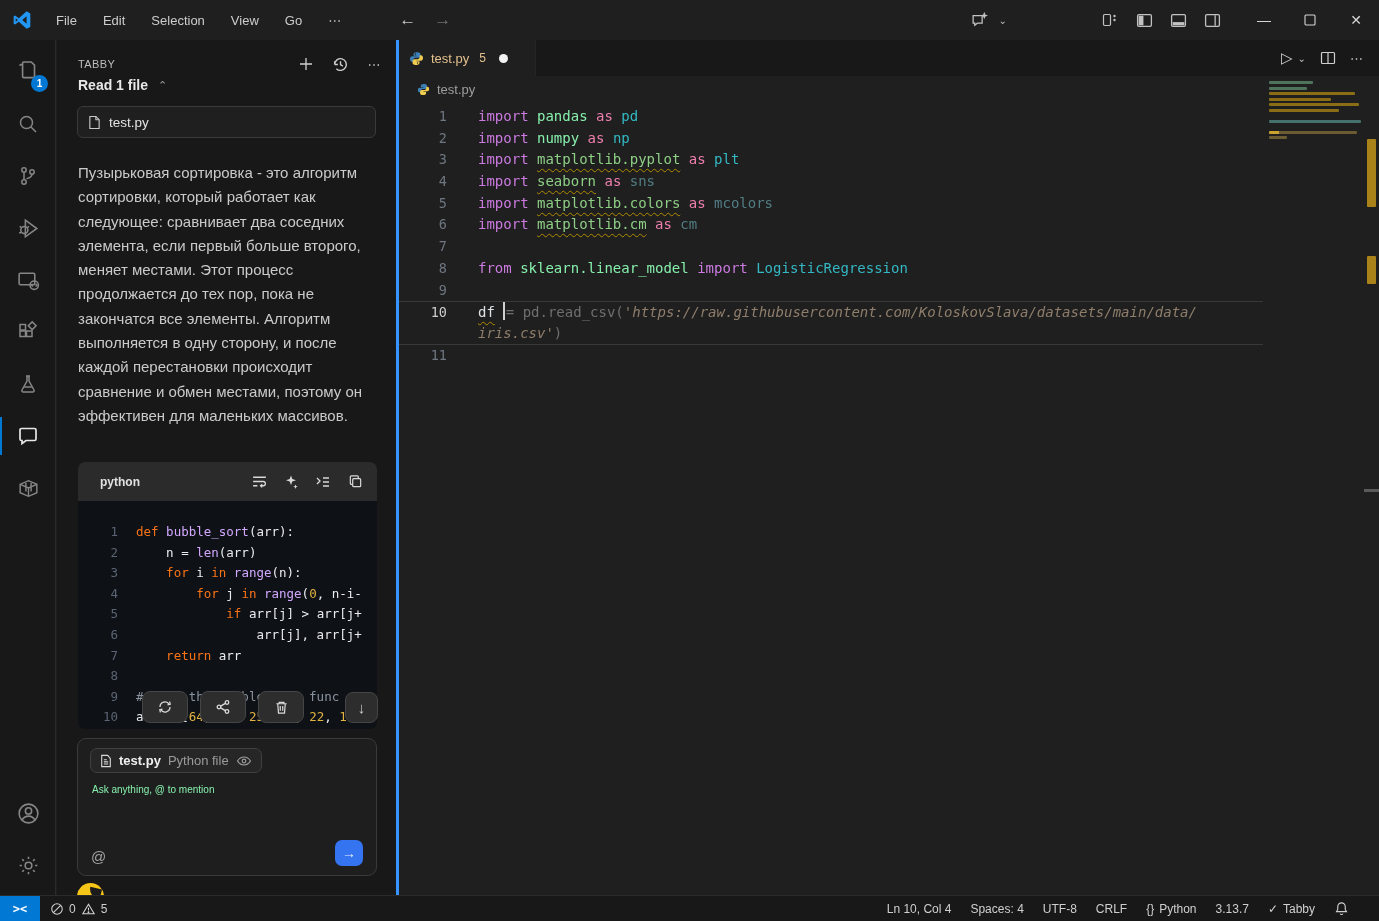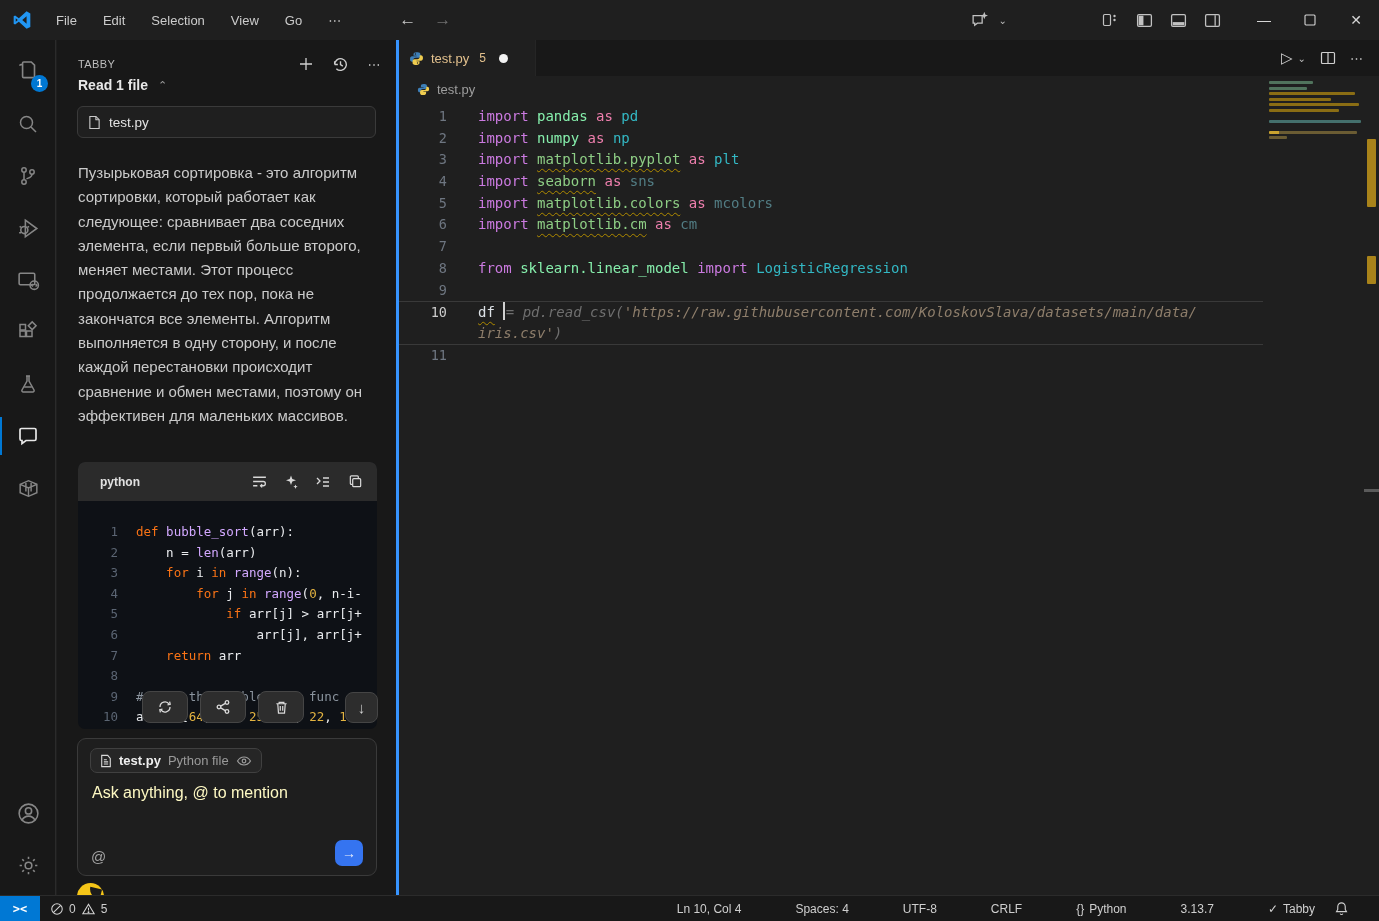--- a/index.html
+++ b/index.html
@@ -63,21 +63,21 @@
   .msg-actions{position:absolute;top:651px;left:0;width:339px;height:34px;}
   .ov-btn{position:absolute;top:0;width:46px;height:32px;background:#2d2d2d;border:1px solid #454545;border-radius:8px;display:flex;align-items:center;justify-content:center;color:#d9d9d9;}
   .ov-refresh{left:85px;} .ov-share{left:143px;} .ov-trash{left:201px;}
   .ov-down{position:absolute;top:1px;left:288px;width:33px;height:31px;background:#2d2d2d;border:1px solid #454545;border-radius:8px;display:flex;align-items:center;justify-content:center;color:#cfcfcf;font-size:15px;}
 
   
   .chat-input{position:absolute;left:20px;top:698px;width:300px;height:138px;background:#1e1e1e;border:1px solid #3a3a3a;border-radius:9px;}
   .ctx-chip{position:absolute;left:12px;top:9px;height:25px;border:1px solid #404040;background:#262626;border-radius:7px;display:flex;align-items:center;gap:7px;padding:0 9px;font-size:13px;}
   .ctx-file{font-weight:bold;color:#efefef;}
   .ctx-type{color:#9a9a9a;}
-  .placeholder{position:absolute;left:14px;top:45px;font-size:16px;color:#fef9c3;}
+  .placeholder{position:absolute;left:14px;top:45px;font-size:10px;color:#86efac;}
   .at-btn{position:absolute;left:13px;bottom:10px;color:#a2a2a2;font-size:15px;}
   .send-btn{position:absolute;right:13px;bottom:9px;width:28px;height:26px;border-radius:7px;background:#3574f0;color:#e8eefc;display:flex;align-items:center;justify-content:center;font-size:14px;}
   .duck{position:absolute;left:20px;top:843px;width:27px;height:27px;border-radius:50%;background:#f5c518;overflow:hidden;}
   .duck::after{content:"";position:absolute;right:3px;top:5px;width:12px;height:10px;background:#1b1b1b;border-radius:0 0 0 10px;transform:rotate(14deg);}
 
   
   .sash{position:absolute;left:396px;top:40px;bottom:26px;width:3px;background:#3794ff;z-index:25;}
 
   
   .editor{position:absolute;left:399px;top:40px;right:0;bottom:26px;background:#1f1f1f;}
@@ -94,39 +94,39 @@
   .crow{display:flex;height:21.7px;line-height:21.7px;white-space:pre;width:864px;}
   .gut{width:48px;text-align:right;color:#6e7681;flex:none;font-size:13.5px;}
   .gut.act{color:#cccccc;}
   .ct{margin-left:31px;}
   .cl-top{border-top:1px solid #393939;}
   .cl-bot{border-bottom:1px solid #393939;}
   .tk-kw{color:#cb7ae0;} .tk-mod{color:#86efac;} .tk-as{color:#ef7fae;}
   .tk-al{color:#33b8c4;} .tk-aldim{color:#527d84;} .tk-tx{color:#b8bfc9;}
   .tk-modw{color:#8ece85;text-decoration:underline wavy #b08b00 1px;text-underline-offset:4px;}
   .tk-varw{color:#dce1e6;text-decoration:underline wavy #b08b00 1px;text-underline-offset:4px;}
-  .tk-ghost{color:#6f6f6f;font-style:italic;}
+  .tk-ghost{color:#6f6f6f;}
   .tk-ghoststr{color:#8e7e6b;font-style:italic;}
   .tk-cursor{display:inline-block;width:1.5px;height:18px;background:#d0d0d0;vertical-align:-3px;margin-right:1px;}
 
   
   .minimap{position:absolute;right:15px;top:41px;width:95px;}
   .mm-row{height:3px;margin-bottom:2.5px;border-radius:1px;}
   .ruler{position:absolute;right:0;top:0;bottom:0;width:15px;}
   .ruler-mark{position:absolute;right:3px;width:9px;background:#a9831a;border-radius:1px;}
   .rm1{top:99px;height:68px;}
   .rm2{top:216px;height:28px;}
   .rm-gray{position:absolute;right:0;top:449px;width:15px;height:3px;background:#5a5a5a;}
 
   
   .statusbar{position:absolute;left:0;bottom:0;width:1379px;height:26px;background:#181818;border-top:1px solid #2b2b2b;display:flex;align-items:center;font-size:12px;color:#cfcfcf;z-index:40;}
   .remote-btn{width:40px;height:26px;background:#0078d4;color:#fff;display:flex;align-items:center;justify-content:center;font-family:"DejaVu Sans Mono",monospace;font-size:12px;font-weight:bold;}
   .problems{display:flex;align-items:center;gap:5px;margin-left:10px;}
   .sb-right{margin-left:auto;display:flex;align-items:center;gap:19px;padding-right:30px;}
-  .sb-item{display:flex;align-items:center;gap:5px;margin-left:35px;}
+  .sb-item{display:flex;align-items:center;gap:5px;}
 </style>
 </head>
 <body>
 
 <header class="titlebar">
   <span class="vscode-logo">
     <svg width="20" height="20" viewBox="0 0 24 24">
         <path fill="#2196f3" d="M17.5 1.5 8.2 10 3.7 6.5 2 7.4v9.2l1.7.9L8.2 14l9.3 8.5 4.5-2.2v-16L17.5 1.5zM4.5 14.2v-4.4L7 12l-2.5 2.2zm13 2.3-5.2-4.5 5.2-4.5v9z"></path>
       </svg>
   </span>

